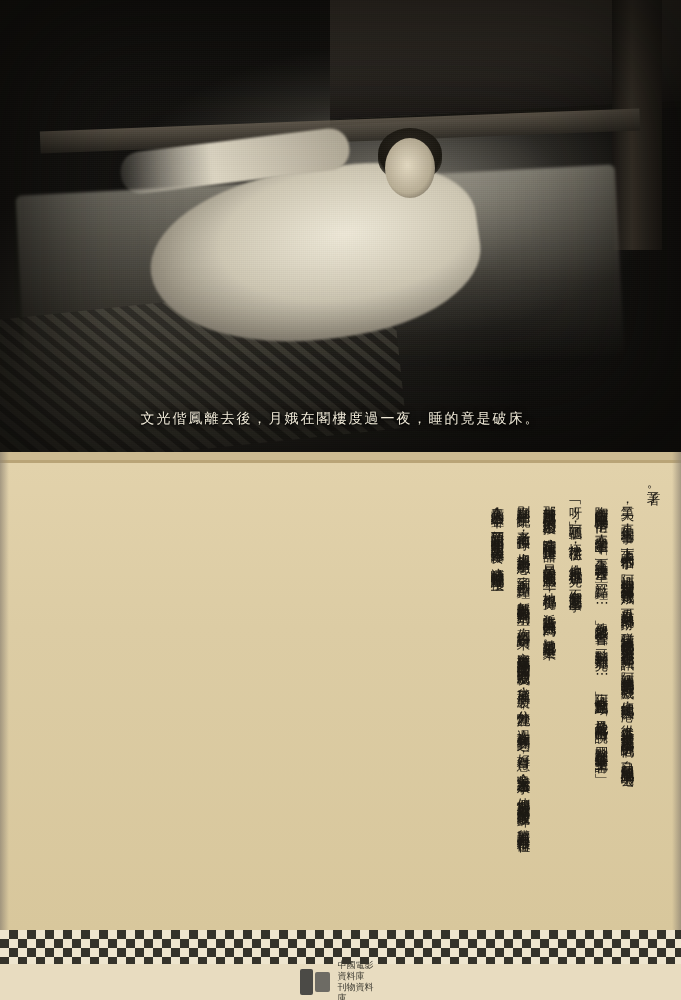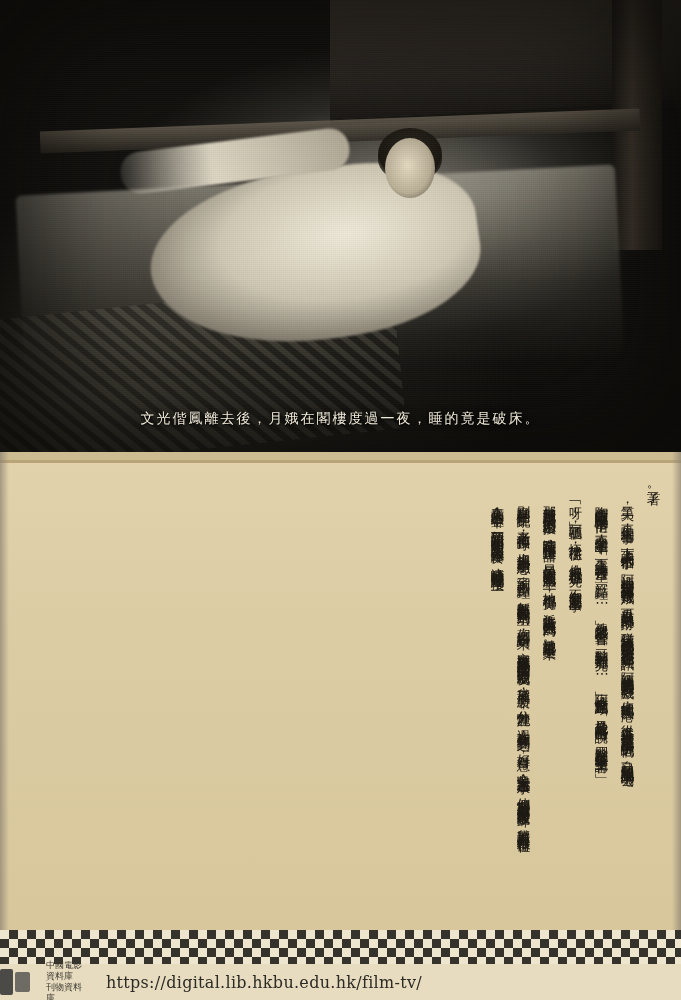--- a/index.html
+++ b/index.html
@@ -210,21 +210,22 @@
     opacity: 0.95;
   }
   .watermark-row {
     position: absolute;
     left: 0;
     top: 34px;
     width: 681px;
     height: 36px;
     display: flex;
     align-items: center;
-    gap: 16px;
+    justify-content: center;
+    gap: 8px;
   }
   .wm-logo {
     width: 30px; height: 26px;
     position: relative;
     flex: none;
   }
   .wm-logo .bar {
     position: absolute;
     left: 0; top: 0;
     width: 13px; height: 26px;
@@ -308,17 +309,16 @@
     <div class="checker"></div>
     <div class="watermark-row">
       <div class="wm-logo">
         <div class="bar"></div>
         <div class="bar2"></div>
       </div>
       <div class="wm-cn">
         <div>中國電影資料庫</div>
         <div>刊物資料庫</div>
       </div>
-      <div class="wm-url">https://digital.lib.hkbu.edu.hk/film-tv/</div>
     </div>
   </div>
 
 </div>
 
 </body></html>

